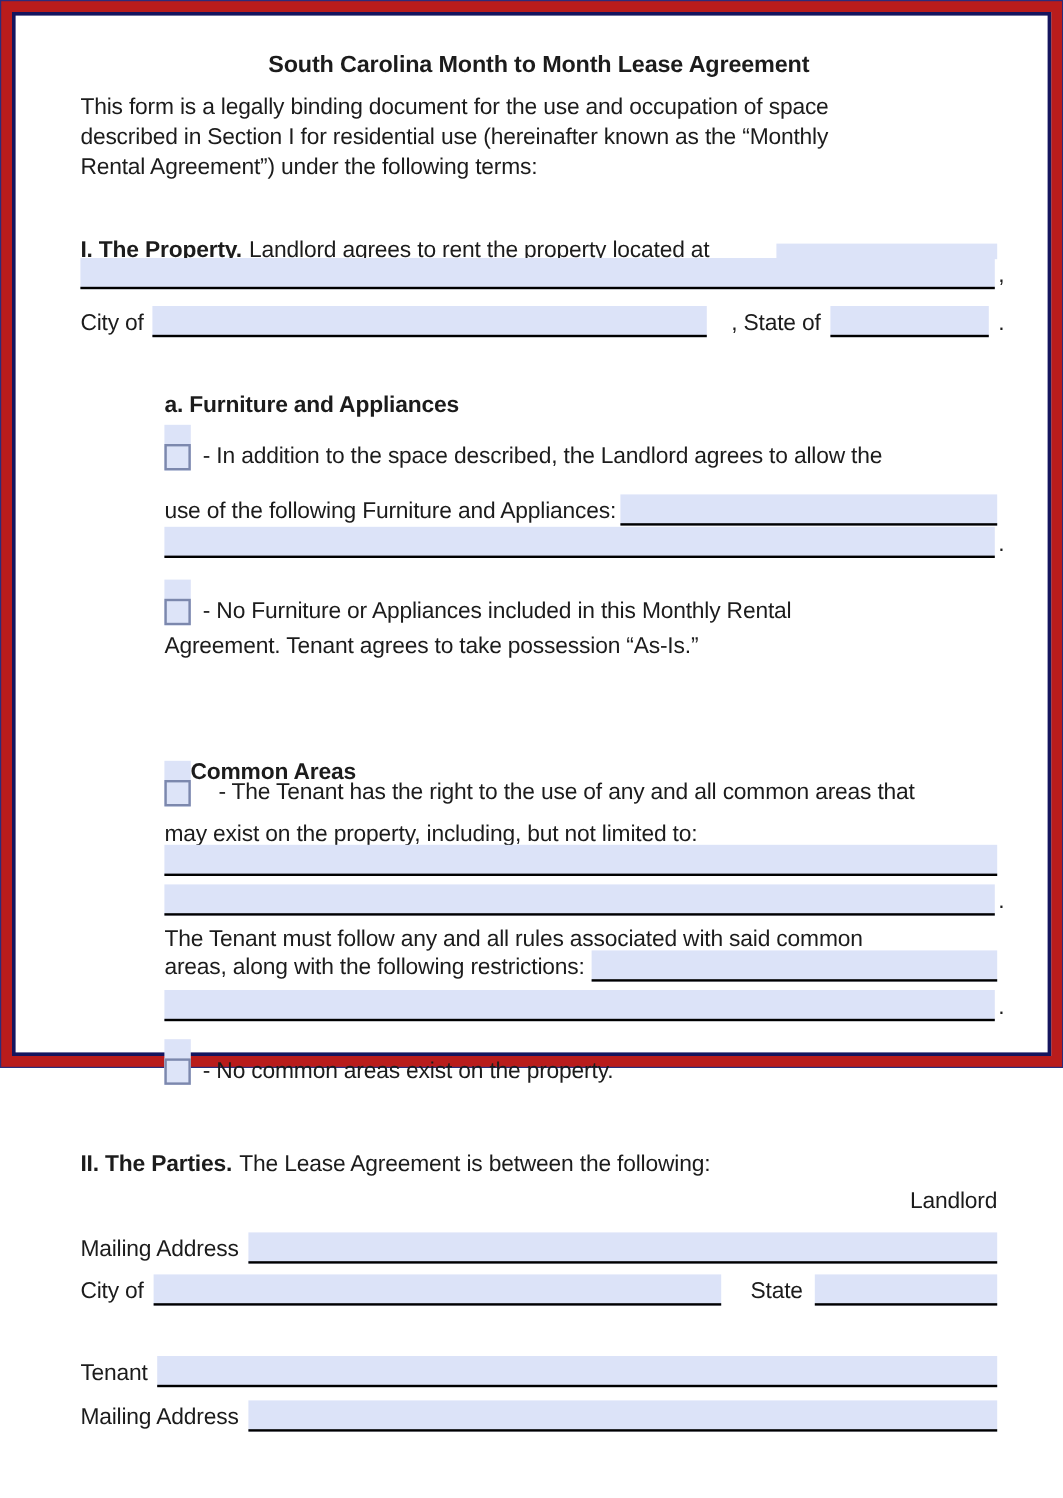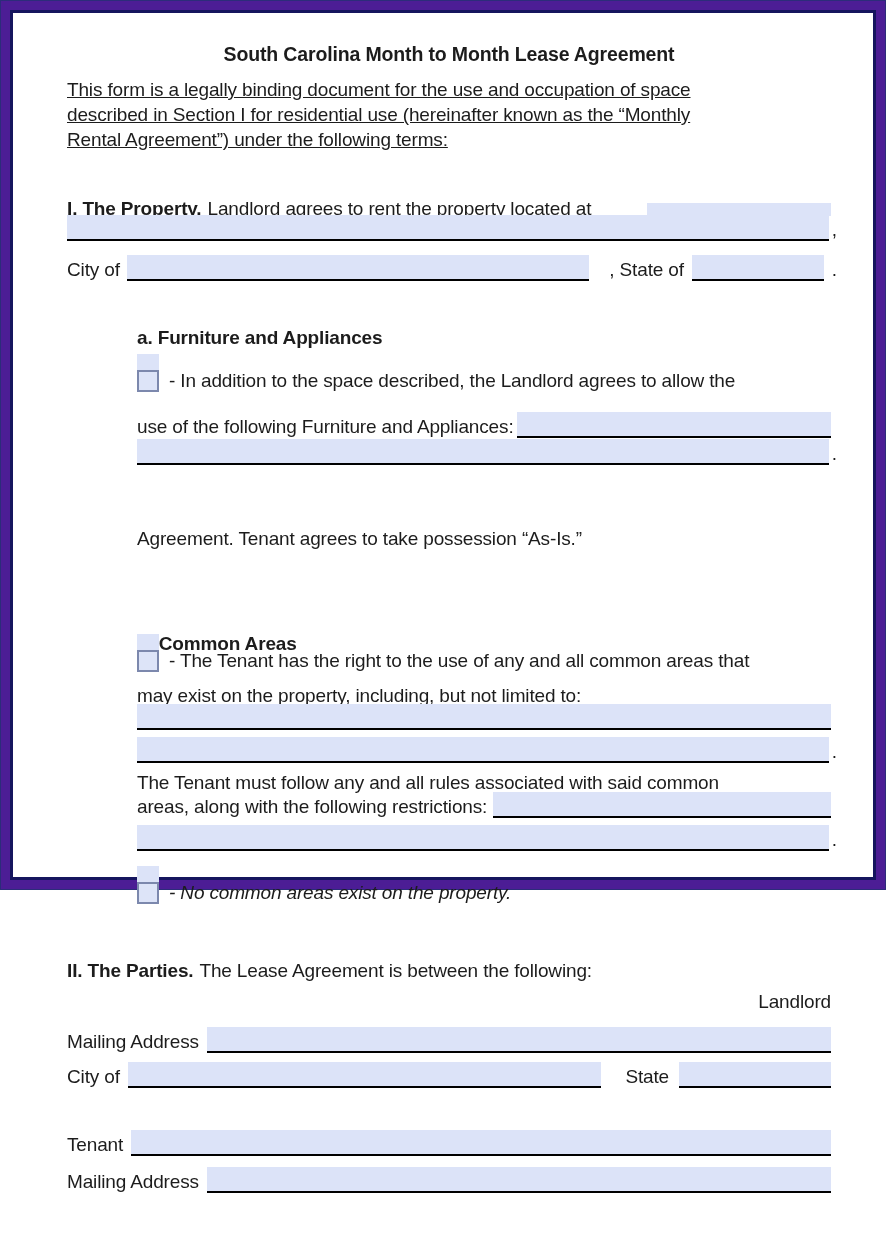--- a/index.html
+++ b/index.html
@@ -5,21 +5,21 @@
   html,body{margin:0;padding:0;}
   body{
     width:886px;height:1248px;
     font-family:"Liberation Sans",sans-serif;
     font-size:19px;color:#1c1c1c;letter-spacing:-0.15px;
     background:#ffffff;
   }
   .page{
     box-sizing:border-box;
     width:886px;height:890px;
-    background:#4c1d95;
+    background:#b91c1c;
     border:1px solid #2c2c7a;
     padding:9px;
   }
   .inner{
     box-sizing:border-box;
     width:100%;height:100%;
     background:#ffffff;
     border:3px solid #15155e;
     position:relative;
   }
@@ -32,21 +32,21 @@
   .row.indent{left:124px;}
   .t{white-space:nowrap;}
   .b{font-weight:bold;}
   .sp{margin-left:6px;}
   .title{
     position:absolute;top:30px;left:54px;right:42px;
     text-align:center;font-weight:bold;font-size:19.5px;
     white-space:nowrap;
   }
   .para{position:absolute;left:54px;right:42px;}
-  .para .pline{line-height:25px;white-space:nowrap;text-decoration:underline;}
+  .para .pline{line-height:25px;white-space:nowrap;}
   .field{
     background:#dce3f8;
     border-bottom:2px solid #000;
     height:26px;
     box-sizing:border-box;
     flex:none;
   }
   .grow{flex:1 1 auto;}
   .stub{
     position:absolute;
@@ -111,27 +111,31 @@
     </div>
     <div class="row indent" style="top:399px;">
       <span class="t">use of the following Furniture and Appliances:</span>
       <div class="field grow" style="margin-left:3px;"></div>
     </div>
     <div class="row indent" style="top:426px;right:36px;">
       <div class="field grow"></div>
       <span class="punct">.</span>
     </div>
 
+    <div class="row indent" style="top:470px;height:38px;">
+      <span class="checkbox"></span>
+      <span class="t">- No Furniture or Appliances included in this Monthly Rental</span>
+    </div>
     <div class="row indent" style="top:514px;">
       <span class="t">Agreement. Tenant agrees to take possession “As-Is.”</span>
     </div>
 
     <div class="heading" style="top:588px;left:124px;margin-top:32px;">b. Common Areas</div>
 
-    <div class="row indent" style="top:621px;height:38px;">
+    <div class="row indent" style="top:621px;height:38px;gap:13px;">
       <span class="checkbox"></span>
       <span class="t">- The Tenant has the right to the use of any and all common areas that</span>
     </div>
     <div class="row indent" style="top:671px;">
       <span class="t">may exist on the property, including, but not limited to:</span>
     </div>
     <div class="row indent" style="top:691px;right:42px;">
       <div class="field grow"></div>
     </div>
     <div class="row indent" style="top:724px;right:36px;">
@@ -144,21 +148,21 @@
     </div>
     <div class="row indent" style="top:779px;">
       <span class="t">areas, along with the following restrictions:</span>
       <div class="field grow" style="margin-left:6px;"></div>
     </div>
     <div class="row indent" style="top:812px;right:36px;">
       <div class="field grow"></div>
       <span class="punct">.</span>
     </div>
 
-    <div class="row indent" style="top:853px;height:38px;font-style:italic;">
+    <div class="row indent" style="top:853px;height:38px;">
       <span class="checkbox"></span>
       <span class="t">- No common areas exist on the property.</span>
     </div>
 
     <div class="row" style="top:946px;">
       <span class="t b">II. The Parties.</span>
       <span class="t sp">The Lease Agreement is between the following:</span>
     </div>
 
     <div class="row" style="top:977px;flex-direction:column;">

